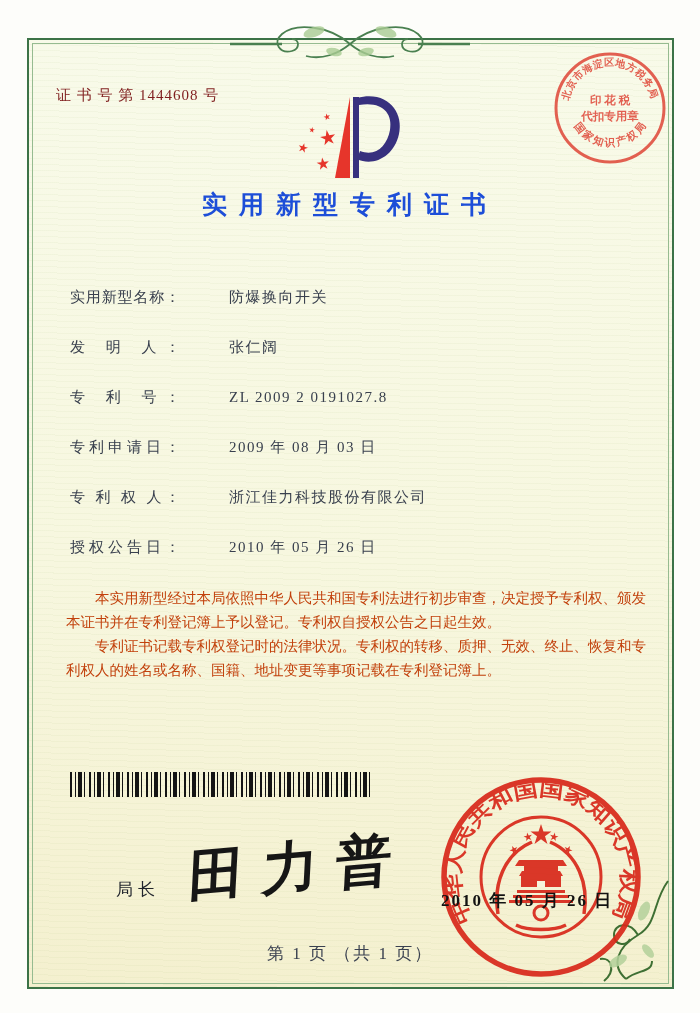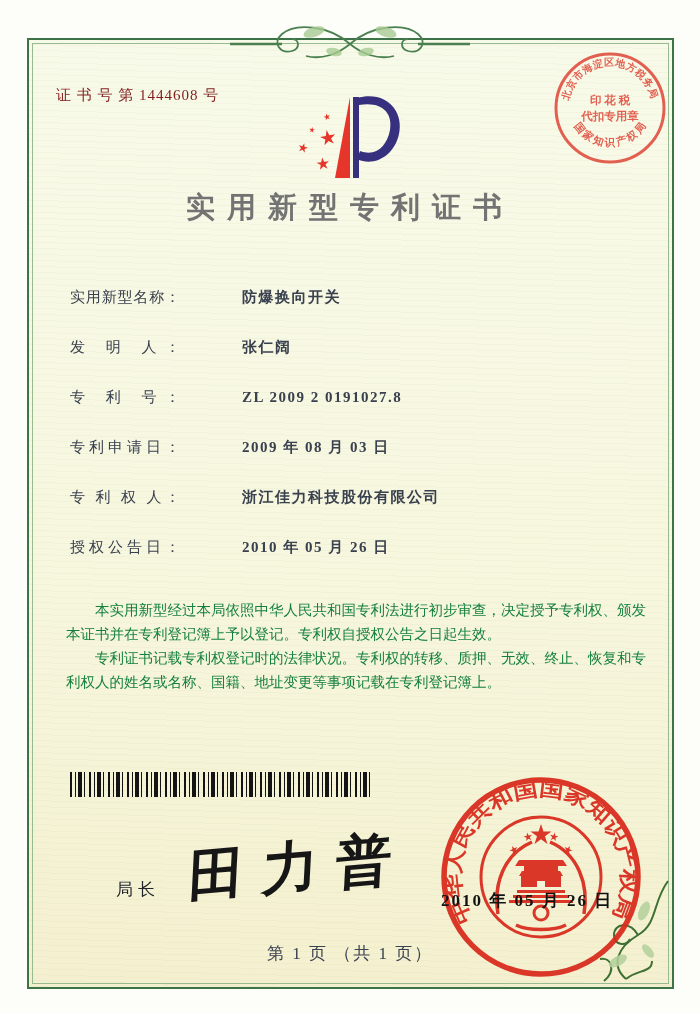--- a/index.html
+++ b/index.html
@@ -19,29 +19,29 @@
   .frame::after{
     content:"";position:absolute;inset:3px;border:1px solid #96bb90;pointer-events:none;
   }
   .cert-number{
     position:absolute;left:56px;top:86px;font-size:15px;color:#7f1d1d;letter-spacing:1px;
   }
   .logo{position:absolute;left:283px;top:84px;}
   .tax-seal{position:absolute;left:552px;top:50px;opacity:.85;}
   .title{
     position:absolute;left:0;right:0;top:188px;text-align:center;
-    font-size:29px;font-weight:bold;letter-spacing:12px;color:#737373;
+    font-size:25px;font-weight:bold;letter-spacing:12px;color:#1d4ed8;
   }
   .fields{position:absolute;left:70px;top:288px;right:55px;}
   .frow{display:flex;align-items:baseline;margin-bottom:31px;font-size:15px;color:#39404e;gap:44px;}
   .flabel{display:inline-block;width:110px;text-align:justify;text-align-last:justify;flex:0 0 110px;}
-  .fvalue{margin-left:18px;letter-spacing:1.5px;font-weight:bold;}
+  .fvalue{margin-left:5px;letter-spacing:1.5px;}
   .paragraphs{
-    position:absolute;left:66px;right:54px;top:598px;
-    font-size:14.5px;line-height:24px;color:#15803d;text-align:justify;
+    position:absolute;left:66px;right:54px;top:586px;
+    font-size:14.5px;line-height:24px;color:#c2410c;text-align:justify;
   }
   .paragraphs p{margin:0;text-indent:2em;}
   .barcode{
     position:absolute;left:70px;top:772px;width:300px;height:25px;
     background:repeating-linear-gradient(90deg,
       #141414 0 2px,transparent 2px 5px,
       #141414 5px 6px,transparent 6px 8px,
       #141414 8px 12px,transparent 12px 14px,
       #141414 14px 15px,transparent 15px 19px);
   }

